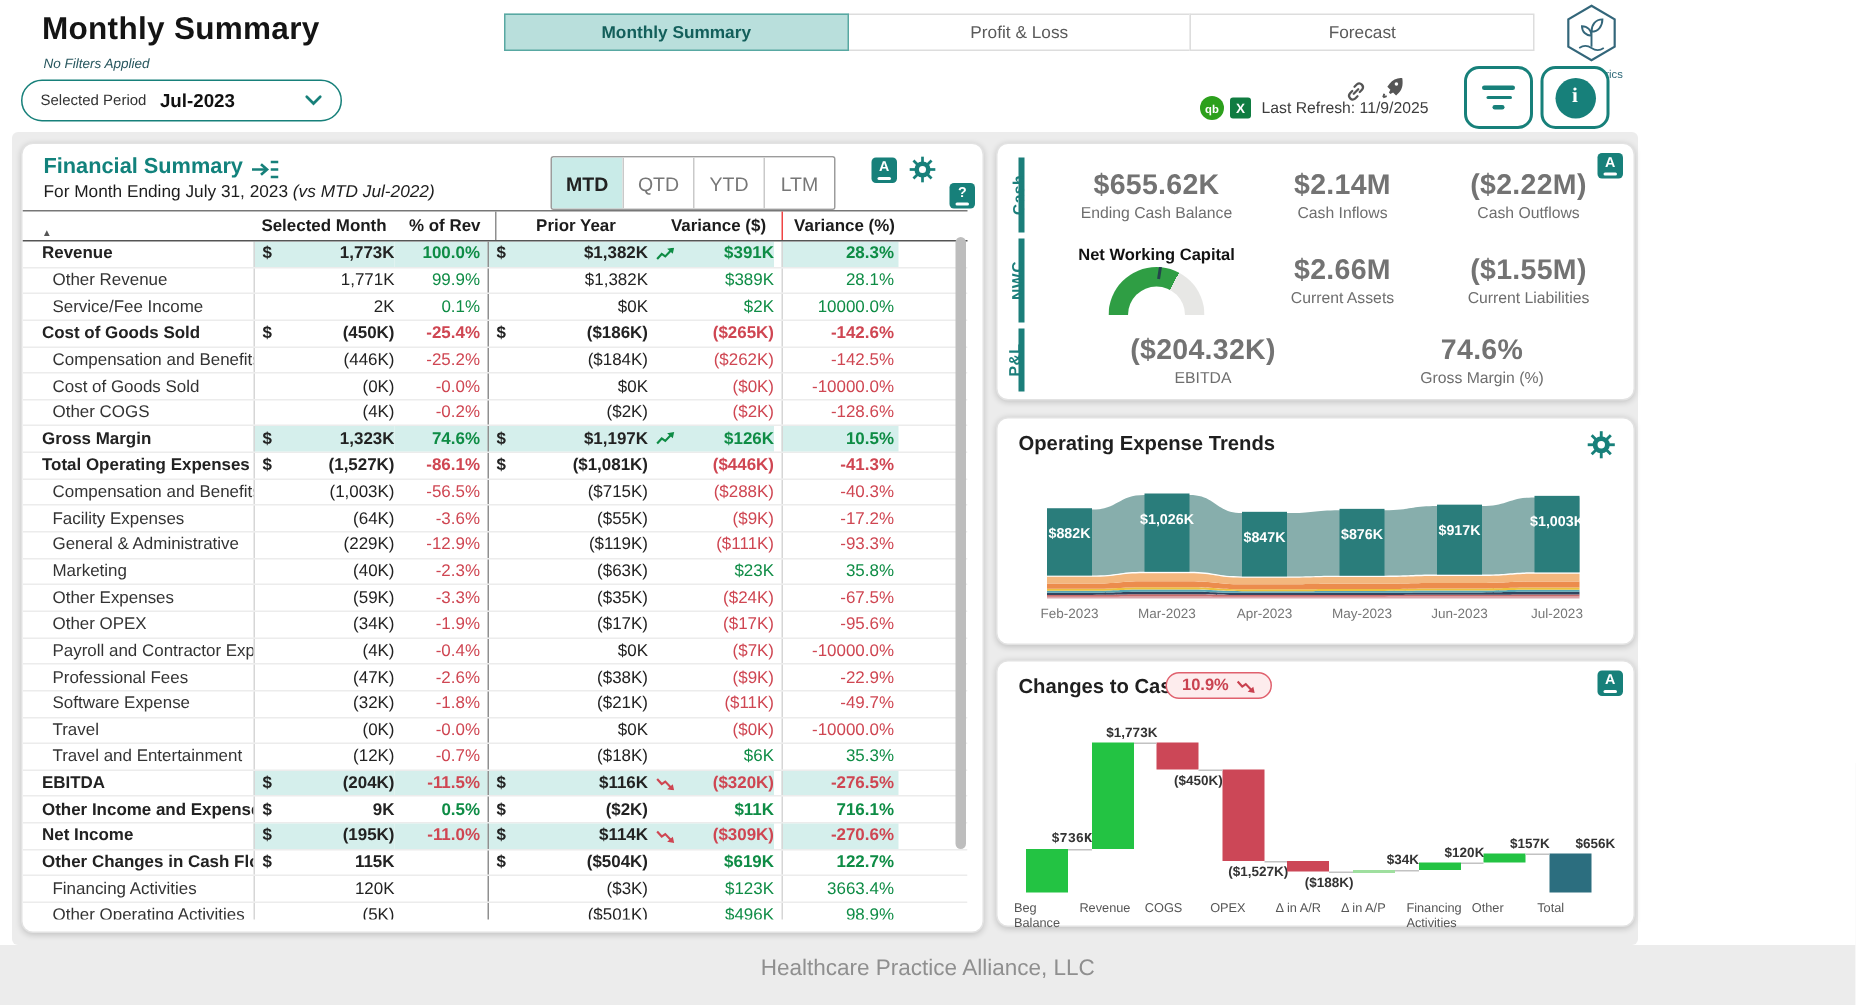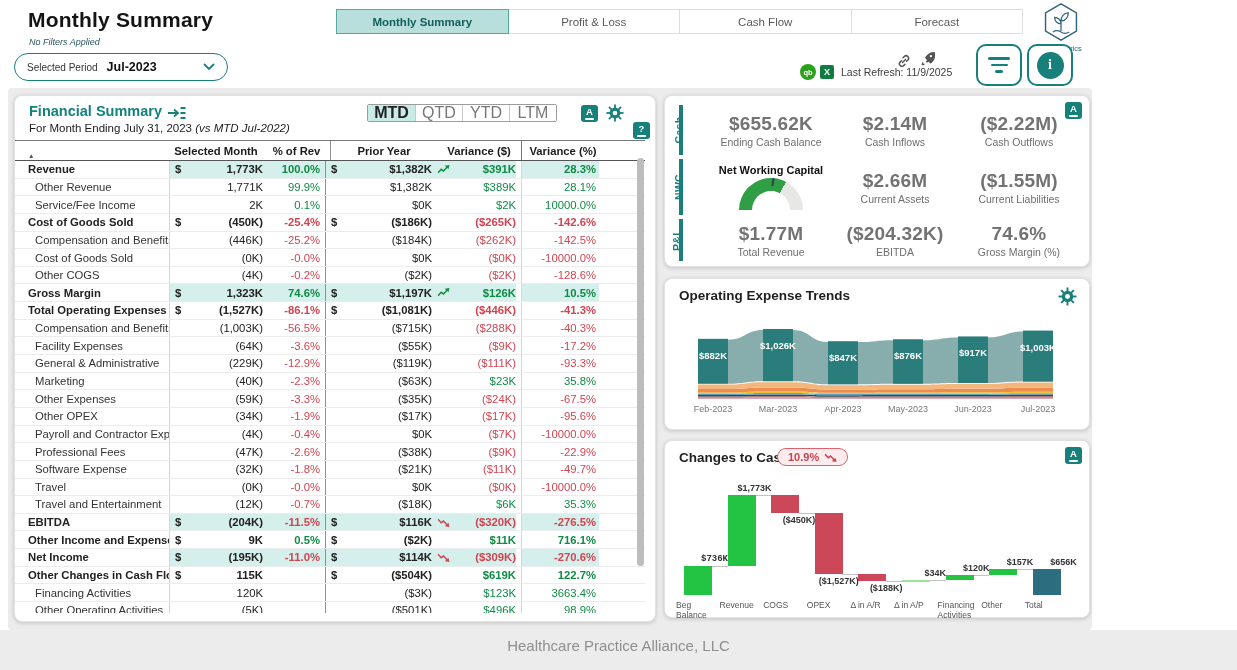--- a/index.html
+++ b/index.html
@@ -38,21 +38,21 @@
   #metrics-card{left:656px;top:7px;width:426px;height:172px}
   #opex-card{left:656px;top:190px;width:426px;height:152px}
   #cash-card{left:656px;top:352px;width:426px;height:178px}
 
   
   #fs-title{left:14px;top:7px;font-size:14.5px;font-weight:700;color:#12827c}
   #fs-goto{left:152px;top:9px;color:#17807a}
   #fs-sub{left:14px;top:26px;font-size:11.5px;color:#1d1d1d}
   #fs-sub .it{font-style:italic}
   #fs-toggles{left:352px;top:8px;display:flex;border:1px solid #9c9c9c;border-radius:2px;overflow:hidden}
-  .tg{width:47px;height:16px;font-size:16px;color:#777;background:#fff;display:flex;align-items:center;justify-content:center;border-left:1px solid #c9c9c9;cursor:pointer}
+  .tg{width:47px;height:34px;font-size:13px;color:#777;background:#fff;display:flex;align-items:center;justify-content:center;border-left:1px solid #c9c9c9;cursor:pointer}
   .tg:first-child{border-left:none}
   .tg.active{background:#c9ebe8;color:#222;font-weight:700}
   .icon-book{width:17px;height:17px;background:#17807a;border-radius:3px;position:relative;display:flex;align-items:center;justify-content:center;cursor:pointer}
   .icon-book span{color:#fff;font-size:9.5px;font-weight:700;line-height:1;margin-top:-3px}
   .icon-book::after{content:"";position:absolute;bottom:2.5px;left:4px;right:4px;height:1.8px;background:#fff;border-radius:1px}
   #fs-ic1{left:566px;top:9px}
   #fs-ic2{left:591px;top:8px;color:#17807a;cursor:pointer}
   #fs-ic3{left:618px;top:9px}
   #fs-table{left:0;top:44px;width:630px}
   .thead{display:flex;height:21px;align-items:center;border-top:1px solid #777;border-bottom:1.5px solid #555;font-weight:700;font-size:11.3px;color:#1c1c1c;margin:0 0 0 0;position:relative}
@@ -171,21 +171,20 @@
     <span class="plabel">Selected Period</span>
     <span class="pvalue">Jul-2023</span>
     <svg width="12" height="8" style="margin-left:auto">
         <use href="#ic-chev"></use>
       </svg>
   </div>
 
   <div class="abs" id="tabs">
       <div class="tab active">Monthly Summary</div>
       <div class="tab">Profit &amp; Loss</div>
-      <div class="tab">Cash Flow</div>
       <div class="tab">Forecast</div>
     </div>
 
   <div class="abs" id="logo">
     <svg width="46" height="40">
         <use href="#ic-hex"></use>
       </svg>
     <div class="ltext">SeedMetrics</div>
   </div>
 
@@ -606,24 +605,20 @@
                 <div class="mlab">Current Liabilities</div>
               </div>
             </div>
           </div>
           <div class="mrow" style="top: 122px; height: 44px;">
             <div class="mgrp">
               <div class="mbar"></div>
               <div class="mglabel">P&amp;L</div>
             </div>
             <div class="mcells">
-              <div class="mcell">
-                <div class="mval">$1.77M</div>
-                <div class="mlab">Total Revenue</div>
-              </div>
               <div class="mcell">
                 <div class="mval">($204.32K)</div>
                 <div class="mlab">EBITDA</div>
               </div>
               <div class="mcell">
                 <div class="mval">74.6%</div>
                 <div class="mlab">Gross Margin (%)</div>
               </div>
             </div>
           </div>

